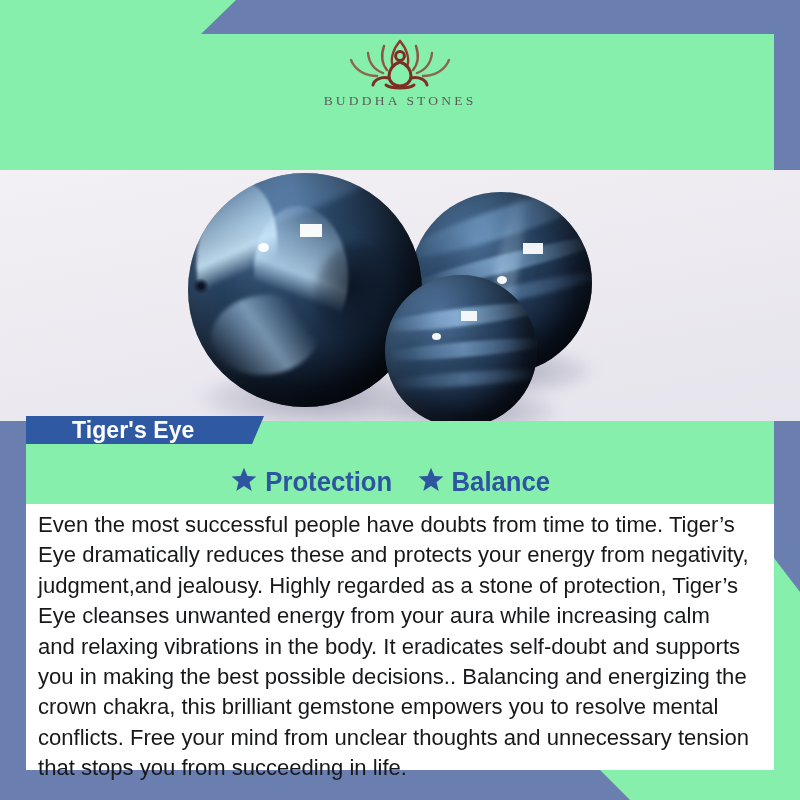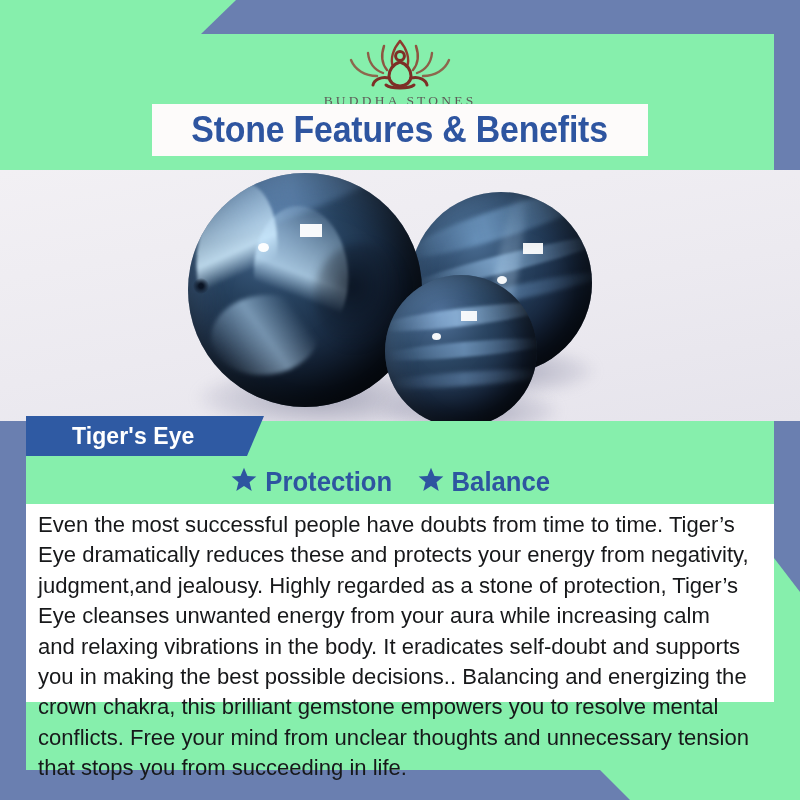--- a/index.html
+++ b/index.html
@@ -68,21 +68,21 @@
   .gem-shadow{
     position:absolute;border-radius:50%;
     background:radial-gradient(ellipse at center,rgba(110,112,140,.55) 0%,rgba(150,150,175,.20) 60%,rgba(0,0,0,0) 72%);
     filter:blur(6px);
   }
   .band{position:absolute;border-radius:50%;}
   .glint{position:absolute;background:#ffffff;}
 
   
   .ribbon{
-    position:absolute;left:26px;top:416px;width:238px;height:40px;
+    position:absolute;left:26px;top:416px;width:238px;height:28px;
     background:#2f5aa3;
     clip-path:polygon(0 0, 238px 0, 221px 40px, 0 40px);
     display:flex;align-items:center;
   }
   .ribbon-text{
     margin-left:46px;color:#ffffff;font-size:23px;font-weight:bold;
     font-family:"Liberation Sans",sans-serif;letter-spacing:0.1px;
   }
 
   
@@ -96,21 +96,21 @@
     font-family:"Liberation Sans Narrow","Liberation Sans",sans-serif;
     font-size:27px;font-weight:bold;color:#2e55a0;transform:scaleX(0.95);
     white-space:nowrap;
   }
   .sp-wide{width:22px;}
   .sp-mid{width:14px;}
   .sp-thin{width:2px;}
 
   
   .copy{
-    position:absolute;left:26px;top:504px;width:748px;height:198px;
+    position:absolute;left:26px;top:504px;width:748px;height:266px;
     background:#ffffff;
     padding:6px 14px 0 12px;
     box-sizing:border-box;
   }
   .copy p{
     margin:0;
     font-family:"Liberation Sans Narrow","Liberation Sans",sans-serif;
     font-size:22.4px;line-height:30.4px;color:#17181a;
     transform:scaleX(0.985);transform-origin:left top;
     text-align:left;
@@ -144,23 +144,20 @@
           <path d="M73 28 C66 30, 62 36, 62 42 C62 48, 67 52, 73 52 C79 52, 84 48, 84 42 C84 36, 80 30, 73 28 Z"></path>
           <path d="M62 44 C54 42, 47 46, 46 51"></path>
           <path d="M84 44 C92 42, 99 46, 100 51"></path>
           <path d="M59 51 C64 55, 82 55, 87 51"></path>
         </g>
       </svg>
     </span>
     <span class="brand-name">BUDDHA STONES</span>
   </div>
 
-  <div class="title-band">
-    <span class="title-text">Stone Features &amp; Benefits</span>
-  </div>
 
   <div class="hero">
     <div class="gem-shadow" style="left:196px;top:196px;width:250px;height:64px;"></div>
     <div class="gem-shadow" style="left:406px;top:175px;width:190px;height:52px;"></div>
     <div class="gem-shadow" style="left:380px;top:216px;width:180px;height:50px;"></div>
 
     <div class="gem" style="left:410px;top:22px;width:182px;height:182px;
                 background:radial-gradient(circle at 36% 26%, #4b6e94 0%, #27415f 32%, #16253c 62%, #0a1220 92%);
                 box-shadow:inset -14px -16px 34px rgba(0,0,0,.75), inset 10px 10px 26px rgba(120,160,205,.28);">
       <div class="band" style="left:-6%;top:8%;width:118%;height:16%;background:linear-gradient(90deg,rgba(150,200,245,0) 0%,rgba(150,200,245,.42) 40%,rgba(150,200,245,0) 90%);transform:rotate(-18deg);filter:blur(2px);"></div>

